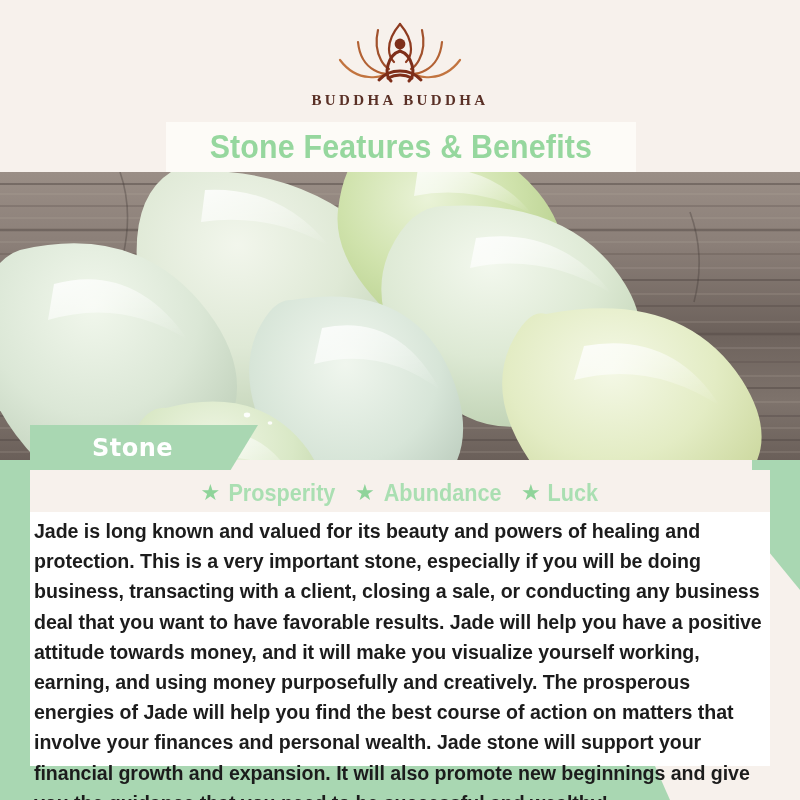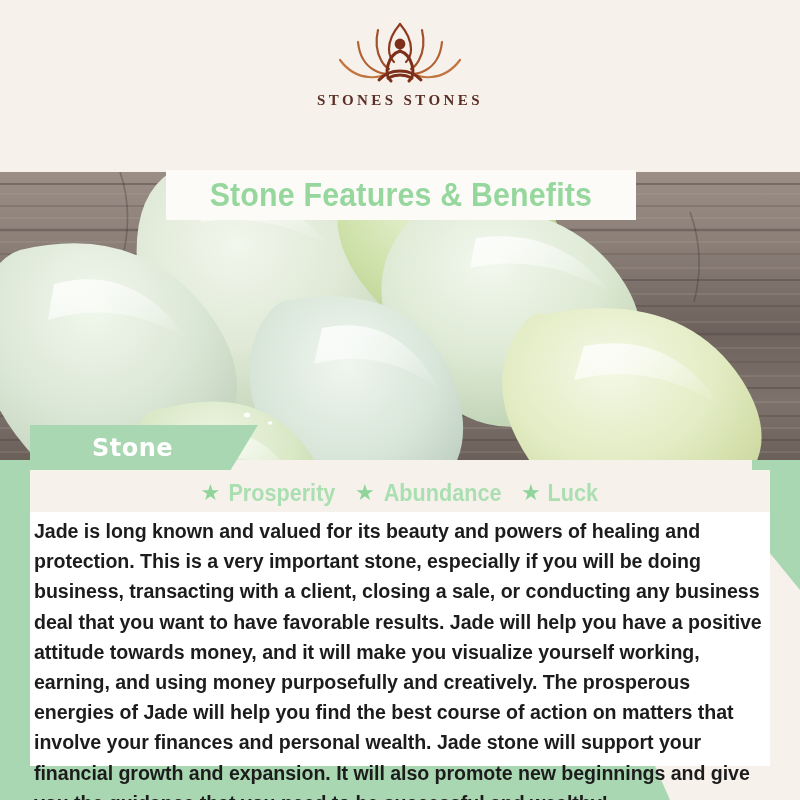--- a/index.html
+++ b/index.html
@@ -30,21 +30,21 @@
   #logo-wrap{position:absolute;left:0;right:0;top:18px;text-align:center;}
   #lotus-icon{display:block;margin:0 auto;}
   #brand-name{
     margin-top:2px;font-size:15px;letter-spacing:3.4px;font-weight:600;
     color:#5a3026;font-family:"Liberation Serif", serif;
   }
 
   
   #title-banner{
     position:absolute;left:166px;top:122px;width:470px;height:50px;
-    background:#fdfbf7;z-index:4;display:flex;align-items:center;justify-content:center;margin-top:48px;
+    background:#fdfbf7;z-index:4;display:flex;align-items:center;justify-content:center;
   }
   #page-title{
     font-size:33px;font-weight:bold;color:#96d79e;
     font-family:"Liberation Sans Narrow","Liberation Sans",sans-serif;
     transform:scaleX(0.92);letter-spacing:0.2px;white-space:nowrap;
   }
 
   
   #photo{position:absolute;left:0;top:172px;width:800px;height:288px;overflow:hidden;z-index:2;}
   #photo svg{display:block;}
@@ -228,21 +228,21 @@
           <path d="M126 42 q-12 16 -29 17 q-9 1 -15 -2" stroke="#c2743f"></path>
         </g>
         <g fill="none" stroke="#7e2f1a" stroke-width="3" stroke-linecap="round" stroke-linejoin="round">
           <circle cx="66" cy="26" r="5.4" fill="#7e2f1a" stroke="none"></circle>
           <path d="M66 33 q-9 3 -12 14 q-3 11 3 16"></path>
           <path d="M66 33 q9 3 12 14 q3 11 -3 16"></path>
           <path d="M45 62 q8 -9 21 -9 q13 0 21 9"></path>
           <path d="M54 60 q12 -6 24 0"></path>
         </g>
       </svg>
-      <div id="brand-name">STONES STONES</div>
+      <div id="brand-name">BUDDHA BUDDHA</div>
     </div>
   </div>
 
   <div id="title-banner">
     <div id="page-title">Stone Features &amp; Benefits</div>
   </div>
 
   <div id="jade-banner">
     <span id="jade-label">Stone</span>
   </div>

